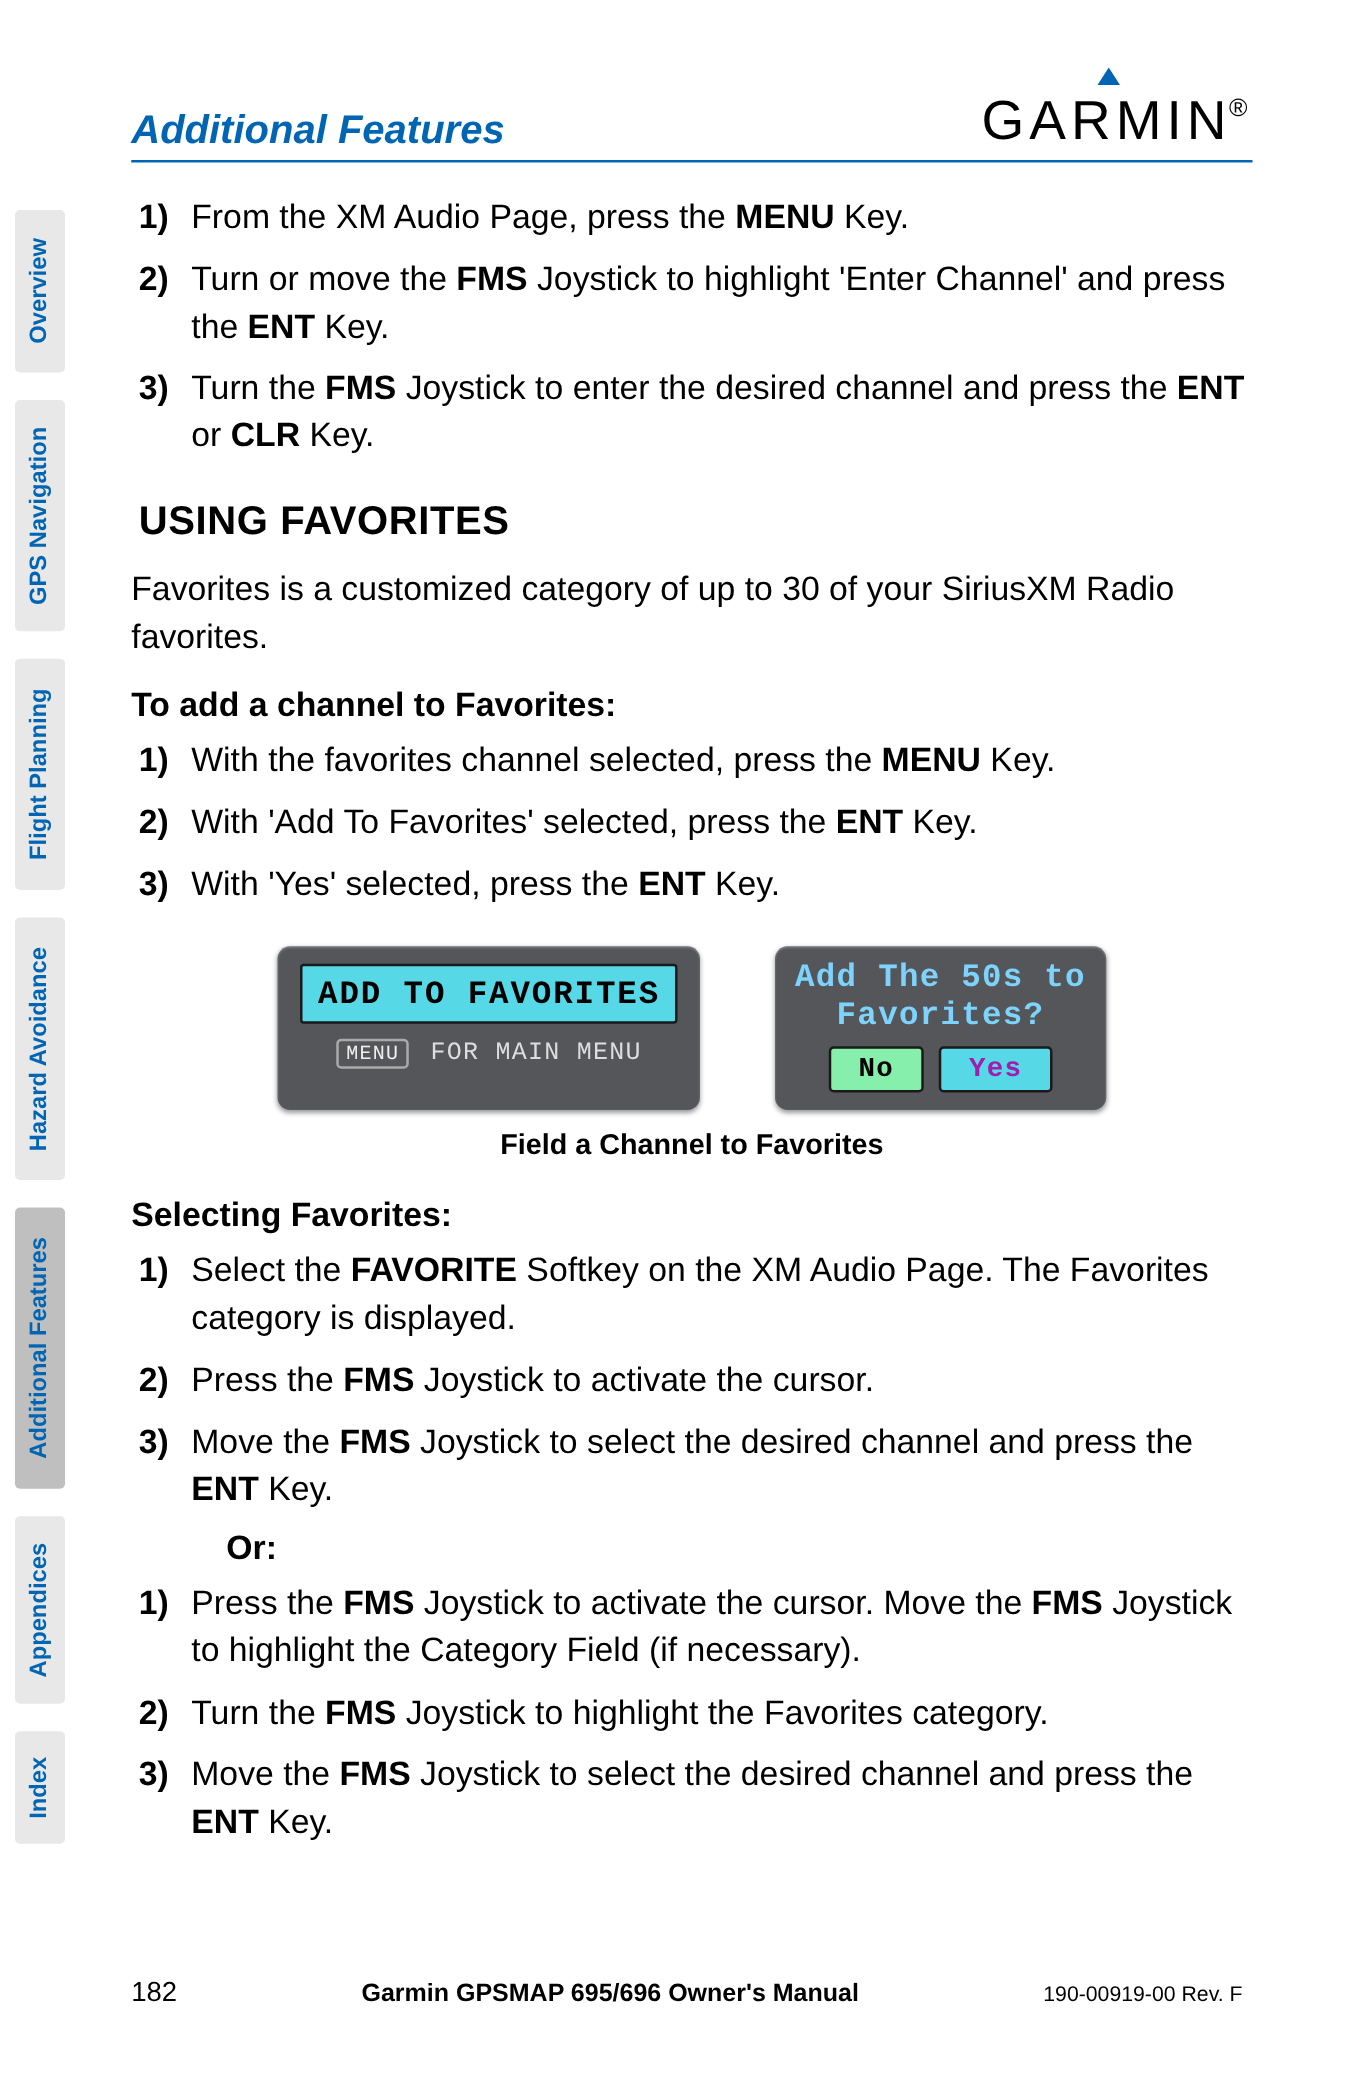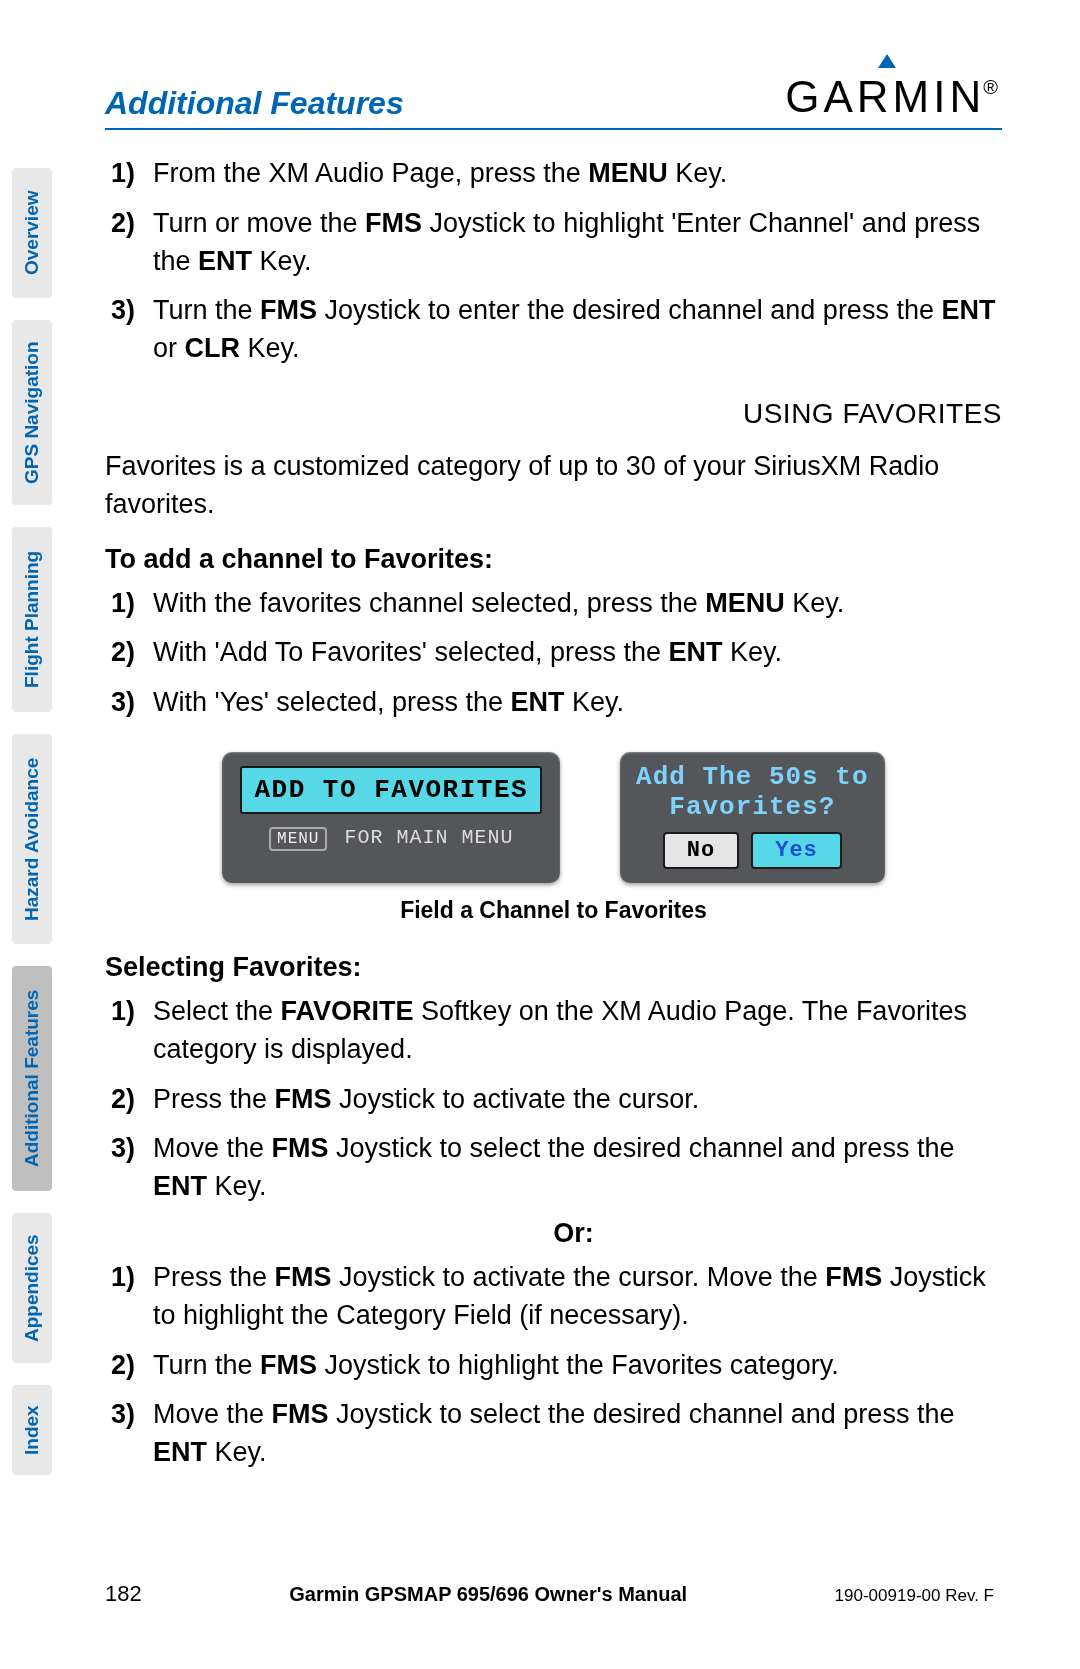--- a/index.html
+++ b/index.html
@@ -104,41 +104,39 @@
     }
     .step-num {
       font-weight: 700;
       min-width: 48px;
       text-align: right;
       padding-right: 18px;
     }
     .step-text { flex: 1; }
     .step-text b { font-weight: 700; }
     .section-heading {
-      font-size: 28px;
-      font-weight: 400;
+      font-size: 32px;
+      font-weight: 700;
       margin: 24px 0 18px 6px;
       letter-spacing: 0.5px;
-      text-align: right;
     }
     .intro-text {
       font-size: 27px;
       line-height: 1.4;
       margin-bottom: 20px;
     }
     .sub-heading {
       font-size: 27px;
       font-weight: 700;
       margin: 12px 0 10px 0;
     }
     .or-text {
       font-weight: 700;
-      margin: 4px 0 10px 40px;
+      margin: 4px 0 10px 76px;
       font-size: 27px;
-      text-align: center;
     }
     .figure-row {
       display: flex;
       justify-content: center;
       gap: 60px;
       margin: 26px 0 14px 0;
     }
     .device-panel {
       background: #55565a;
       border-radius: 10px;
@@ -204,26 +202,26 @@
       font-family: 'Courier New', monospace;
       font-weight: 700;
       font-size: 22px;
       letter-spacing: 1px;
       border: 2px solid #1a1a1a;
       border-radius: 4px;
       padding: 4px 22px;
       text-transform: none;
     }
     .confirm-btn.no {
-      background: #e5e5e5;
+      background: #86efac;
       color: #000;
     }
     .confirm-btn.yes {
       background: #57d8e6;
-      color: #1d4ed8;
+      color: #a21caf;
     }
     .figure-caption {
       text-align: center;
       font-weight: 700;
       font-size: 23px;
       margin-bottom: 28px;
     }
     .footer {
       position: absolute;
       bottom: 62px;

